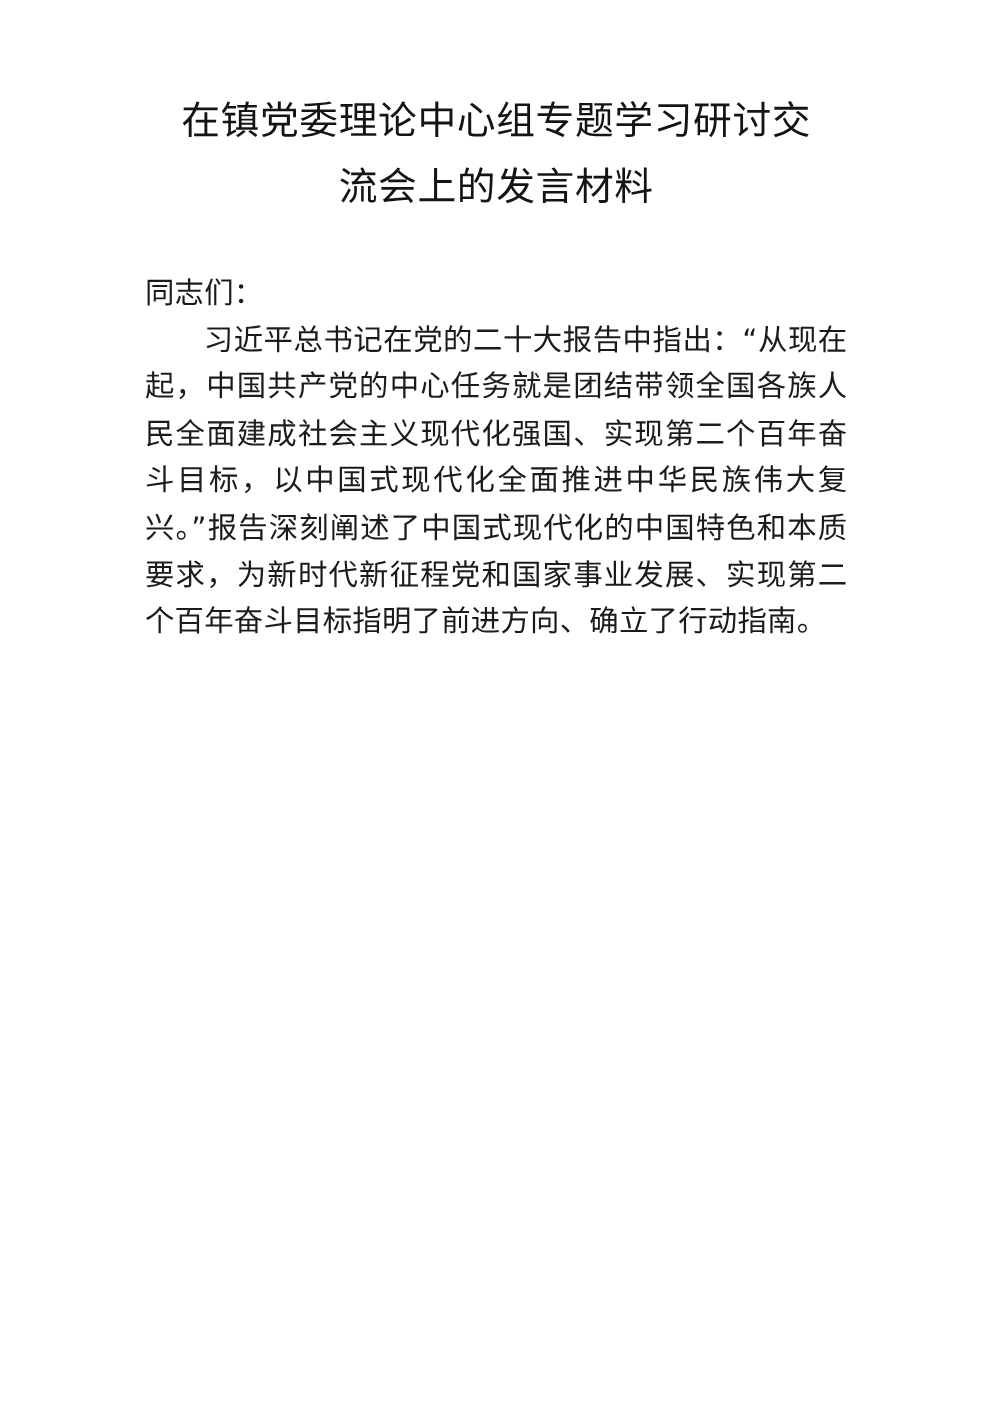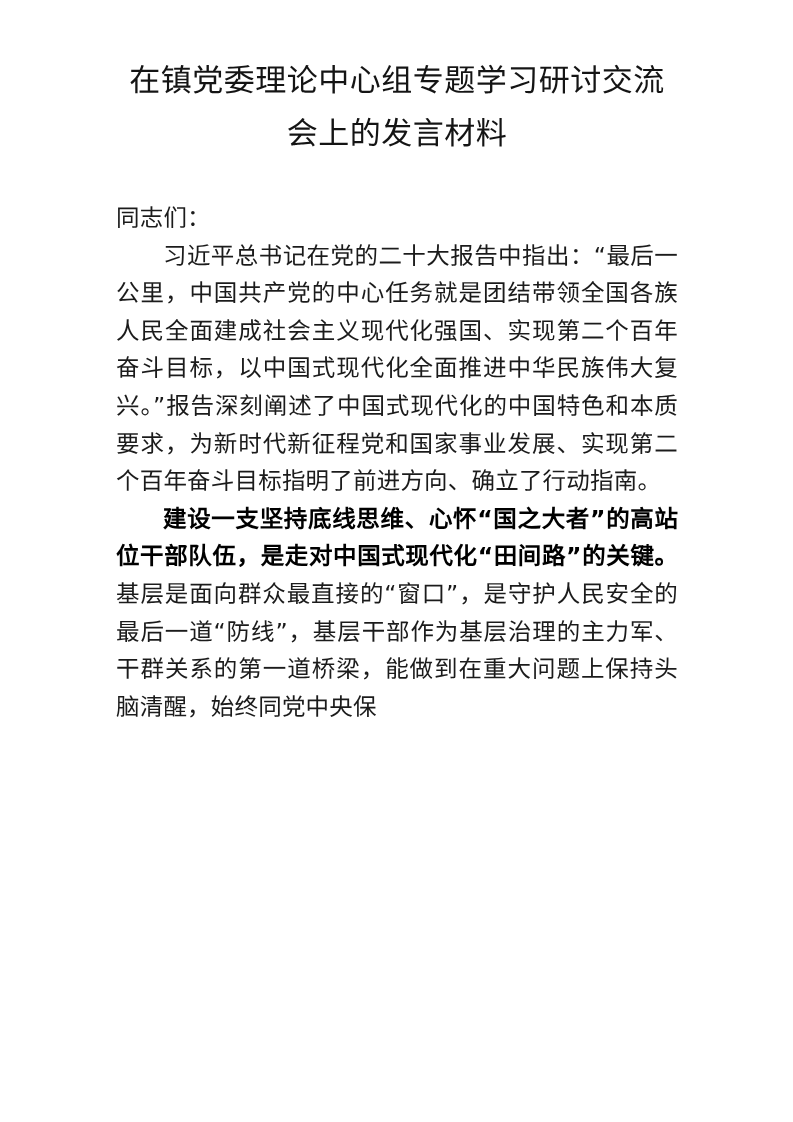--- a/index.html
+++ b/index.html
@@ -24,21 +24,21 @@
     top: 0;
     width: 562px;
   }
   .doc-title {
     font-family: Liberation Sans, sans-serif;
     font-size: 31px;
     line-height: 53px;
     text-align: center;
     color: #141414;
     letter-spacing: 0.5px;
-    margin: 0;
+    margin: 16px;
     padding-top: 54px;
     font-weight: normal;
     white-space: normal;
     word-break: break-all;
   }
   .body-block {
     margin-top: 40px;
   }
   p.para {
     margin: 0;
@@ -73,20 +73,19 @@
 
 <div class="page">
   <div class="content">
 
     <h1 class="doc-title">在镇党委理论中心组专题学习研讨交流会上的发言材料</h1>
 
     <div class="body-block">
 
       <p class="para flush">同志们：</p>
 
-      <p class="para indent">习近平总书记在党的二十大报告中指出：“最后一公里，中国共产党的中心任务就是团结带领全国各族人民全面建成社会主义现代化强国、实现第二个百年奋斗目标，以中国式现代化全面推进中华民族伟大复兴。”报告深刻阐述了中国式现代化的中国特色和本质要求，为新时代新征程党和国家事业发展、实现第二个百年奋斗目标指明了前进方向、确立了行动指南。</p>
+      <p class="para indent">习近平总书记在党的二十大报告中指出：“从现在起，中国共产党的中心任务就是团结带领全国各族人民全面建成社会主义现代化强国、实现第二个百年奋斗目标，以中国式现代化全面推进中华民族伟大复兴。”报告深刻阐述了中国式现代化的中国特色和本质要求，为新时代新征程党和国家事业发展、实现第二个百年奋斗目标指明了前进方向、确立了行动指南。</p>
 
 
-      <p class="para indent"><span class="bold-run">建设一支坚持底线思维、心怀“国之大者”的高站位干部队伍，是走对中国式现代化“田间路”的关键。</span><span class="normal-run">基层是面向群众最直接的“窗口”，是守护人民安全的最后一道“防线”，基层干部作为基层治理的主力军、干群关系的第一道桥梁，能做到在重大问题上保持头脑清醒，始终同党中央保</span></p>
 
     </div>
   </div>
 </div>
 
 </body></html>

